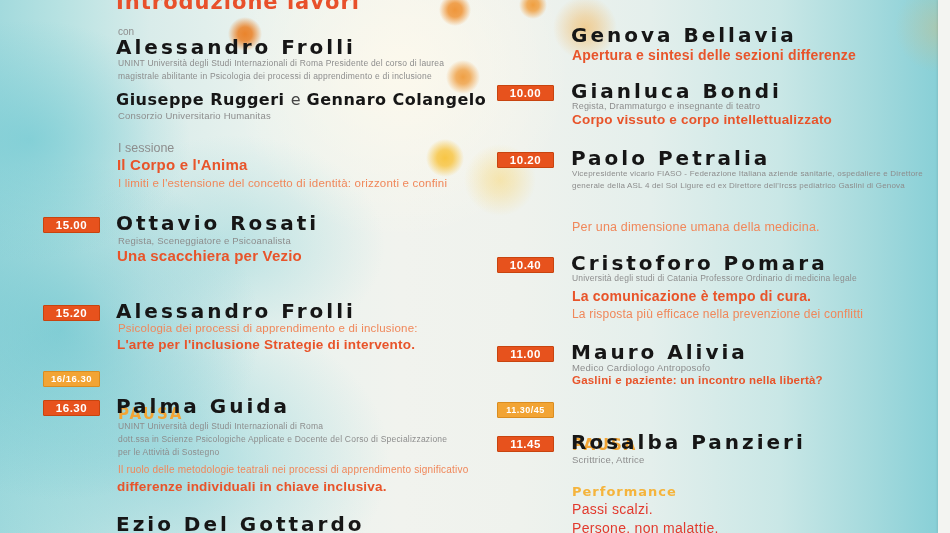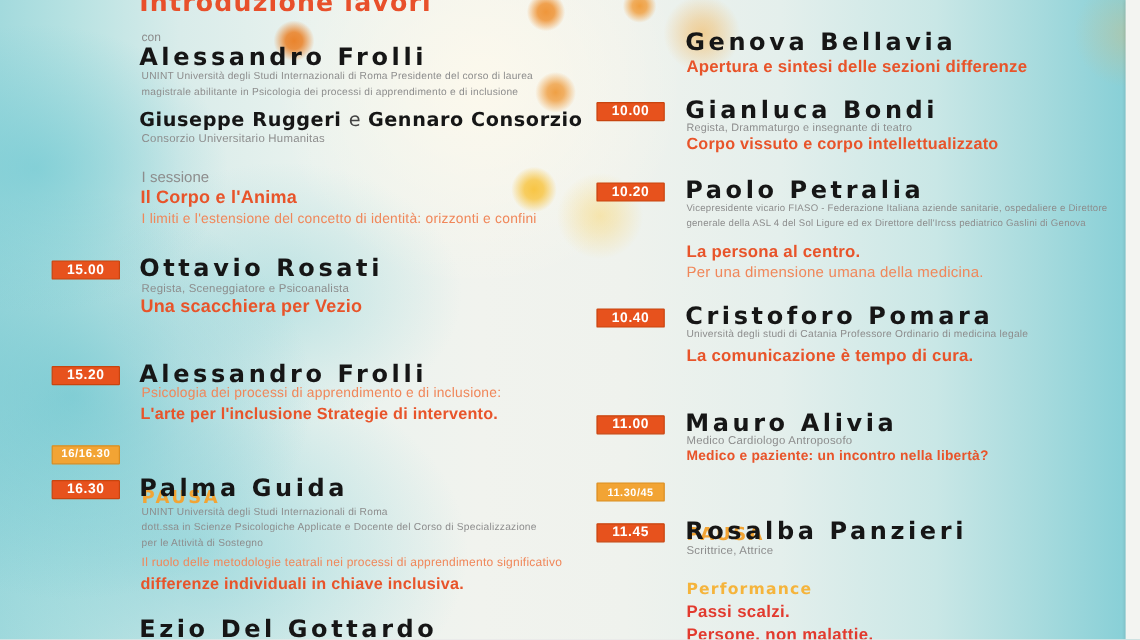--- a/index.html
+++ b/index.html
@@ -33,41 +33,41 @@
   .badge{position:absolute;width:57px;height:16px;box-sizing:border-box;background:#e7521d;border:1px solid #c8440f;
          color:#fff;font:bold 11.5px/14px "Liberation Sans",sans-serif;text-align:center;letter-spacing:.5px;border-radius:1px;}
   .badge.amber{background:#f2a434;border-color:#da8d20;}
   .name{font-family:"DejaVu Sans",sans-serif;font-weight:bold;color:#161616;font-size:20px;letter-spacing:3px;}
   .conj{font-weight:normal;color:#444;letter-spacing:0;}
   .role{color:#8d8d8d;font-size:9.5px;letter-spacing:.2px;}
   .ttl{font-weight:bold;color:#e8542a;font-size:14px;letter-spacing:.2px;}
   .sub{color:#f0875a;font-size:12.5px;letter-spacing:.2px;}
   .pausa{font-family:"DejaVu Sans",sans-serif;font-weight:bold;color:#f2a434;font-size:15px;letter-spacing:2px;margin-top:35px;}
   .perf-label{font-family:"DejaVu Sans",sans-serif;font-weight:bold;color:#f5b43c;font-size:13px;letter-spacing:1px;}
-  .perf-line{font-weight:bold;color:#e23a2e;font-size:14px;letter-spacing:.3px;}
+  .perf-line{font-weight:normal;color:#e23a2e;font-size:14px;letter-spacing:.3px;}
   .gray{color:#8d8d8d;}
 </style>
 </head>
 <body>
 
 <div class="poster">
   <div class="edge-strip"></div>
 
   <div class="abs name" style="left:116px;top:-10px;font-size:21px;letter-spacing:1px;color:#e8502b">Introduzione lavori</div>
 
   <div class="abs gray" style="left:118px;top:26px;font-size:10px">con</div>
 
   <div class="abs name" style="left:116px;top:35px">Alessandro Frolli</div>
   <div class="abs role" style="left:118px;top:58px;font-size:8.5px">UNINT Università degli Studi Internazionali di Roma Presidente del corso di laurea</div>
   <div class="abs role" style="left:118px;top:71px;font-size:8.5px">magistrale abilitante in Psicologia dei processi di apprendimento e di inclusione</div>
 
   <div class="abs name" style="left:116px;top:90px;font-size:16px;letter-spacing:.5px">
     <span>Giuseppe Ruggeri</span>
     <span class="conj">e</span>
-    <span>Gennaro Consorzio</span>
+    <span>Gennaro Colangelo</span>
   </div>
   <div class="abs role" style="left:118px;top:110px">Consorzio Universitario Humanitas</div>
 
   <div class="abs gray" style="left:118px;top:141px;font-size:12.5px">I sessione</div>
   <div class="abs ttl" style="left:117px;top:156px;font-size:15px">Il Corpo e l'Anima</div>
   <div class="abs sub" style="left:118px;top:177px;font-size:11.5px">I limiti e l'estensione del concetto di identità: orizzonti e confini</div>
 
   <div class="badge" style="left:43px;top:217px">15.00</div>
   <div class="abs name" style="left:116px;top:211px">Ottavio Rosati</div>
   <div class="abs role" style="left:118px;top:235px">Regista, Sceneggiatore e Psicoanalista</div>
@@ -97,32 +97,32 @@
 
   <div class="badge" style="left:497px;top:85px">10.00</div>
   <div class="abs name" style="left:571px;top:79px">Gianluca Bondi</div>
   <div class="abs role" style="left:572px;top:101px;font-size:9px">Regista, Drammaturgo e insegnante di teatro</div>
   <div class="abs ttl" style="left:572px;top:112px;font-size:13.5px">Corpo vissuto e corpo intellettualizzato</div>
 
   <div class="badge" style="left:497px;top:152px">10.20</div>
   <div class="abs name" style="left:571px;top:146px">Paolo Petralia</div>
   <div class="abs role" style="left:572px;top:169px;font-size:8px">Vicepresidente vicario FIASO - Federazione Italiana aziende sanitarie, ospedaliere e Direttore</div>
   <div class="abs role" style="left:572px;top:181px;font-size:8px">generale della ASL 4 del Sol Ligure ed ex Direttore dell'Ircss pediatrico Gaslini di Genova</div>
-  <div class="abs ttl" style="left:572px;top:201px">La persona al centro.</div>
   <div class="abs sub" style="left:572px;top:220px">Per una dimensione umana della medicina.</div>
 
   <div class="badge" style="left:497px;top:257px">10.40</div>
   <div class="abs name" style="left:571px;top:251px">Cristoforo Pomara</div>
   <div class="abs role" style="left:572px;top:273px;font-size:8.5px">Università degli studi di Catania Professore Ordinario di medicina legale</div>
   <div class="abs ttl" style="left:572px;top:288px">La comunicazione è tempo di cura.</div>
+  <div class="abs sub" style="left:572px;top:307px;font-size:12px">La risposta più efficace nella prevenzione dei conflitti</div>
 
   <div class="badge" style="left:497px;top:346px">11.00</div>
   <div class="abs name" style="left:571px;top:340px">Mauro Alivia</div>
   <div class="abs role" style="left:572px;top:362px">Medico Cardiologo Antroposofo</div>
-  <div class="abs ttl" style="left:572px;top:374px;font-size:11.5px">Medico e paziente: un incontro nella libertà?</div>
+  <div class="abs ttl" style="left:572px;top:374px;font-size:11.5px">Gaslini e paziente: un incontro nella libertà?</div>
 
   <div class="badge amber" style="left:497px;top:402px;font-size:9px">11.30/45</div>
   <div class="abs pausa" style="left:572px;top:401px">PAUSA</div>
 
   <div class="badge" style="left:497px;top:436px">11.45</div>
   <div class="abs name" style="left:571px;top:430px">Rosalba Panzieri</div>
   <div class="abs role" style="left:572px;top:454px">Scrittrice, Attrice</div>
 
   <div class="abs perf-label" style="left:572px;top:484px">Performance</div>
   <div class="abs perf-line" style="left:572px;top:501px">Passi scalzi.</div>

